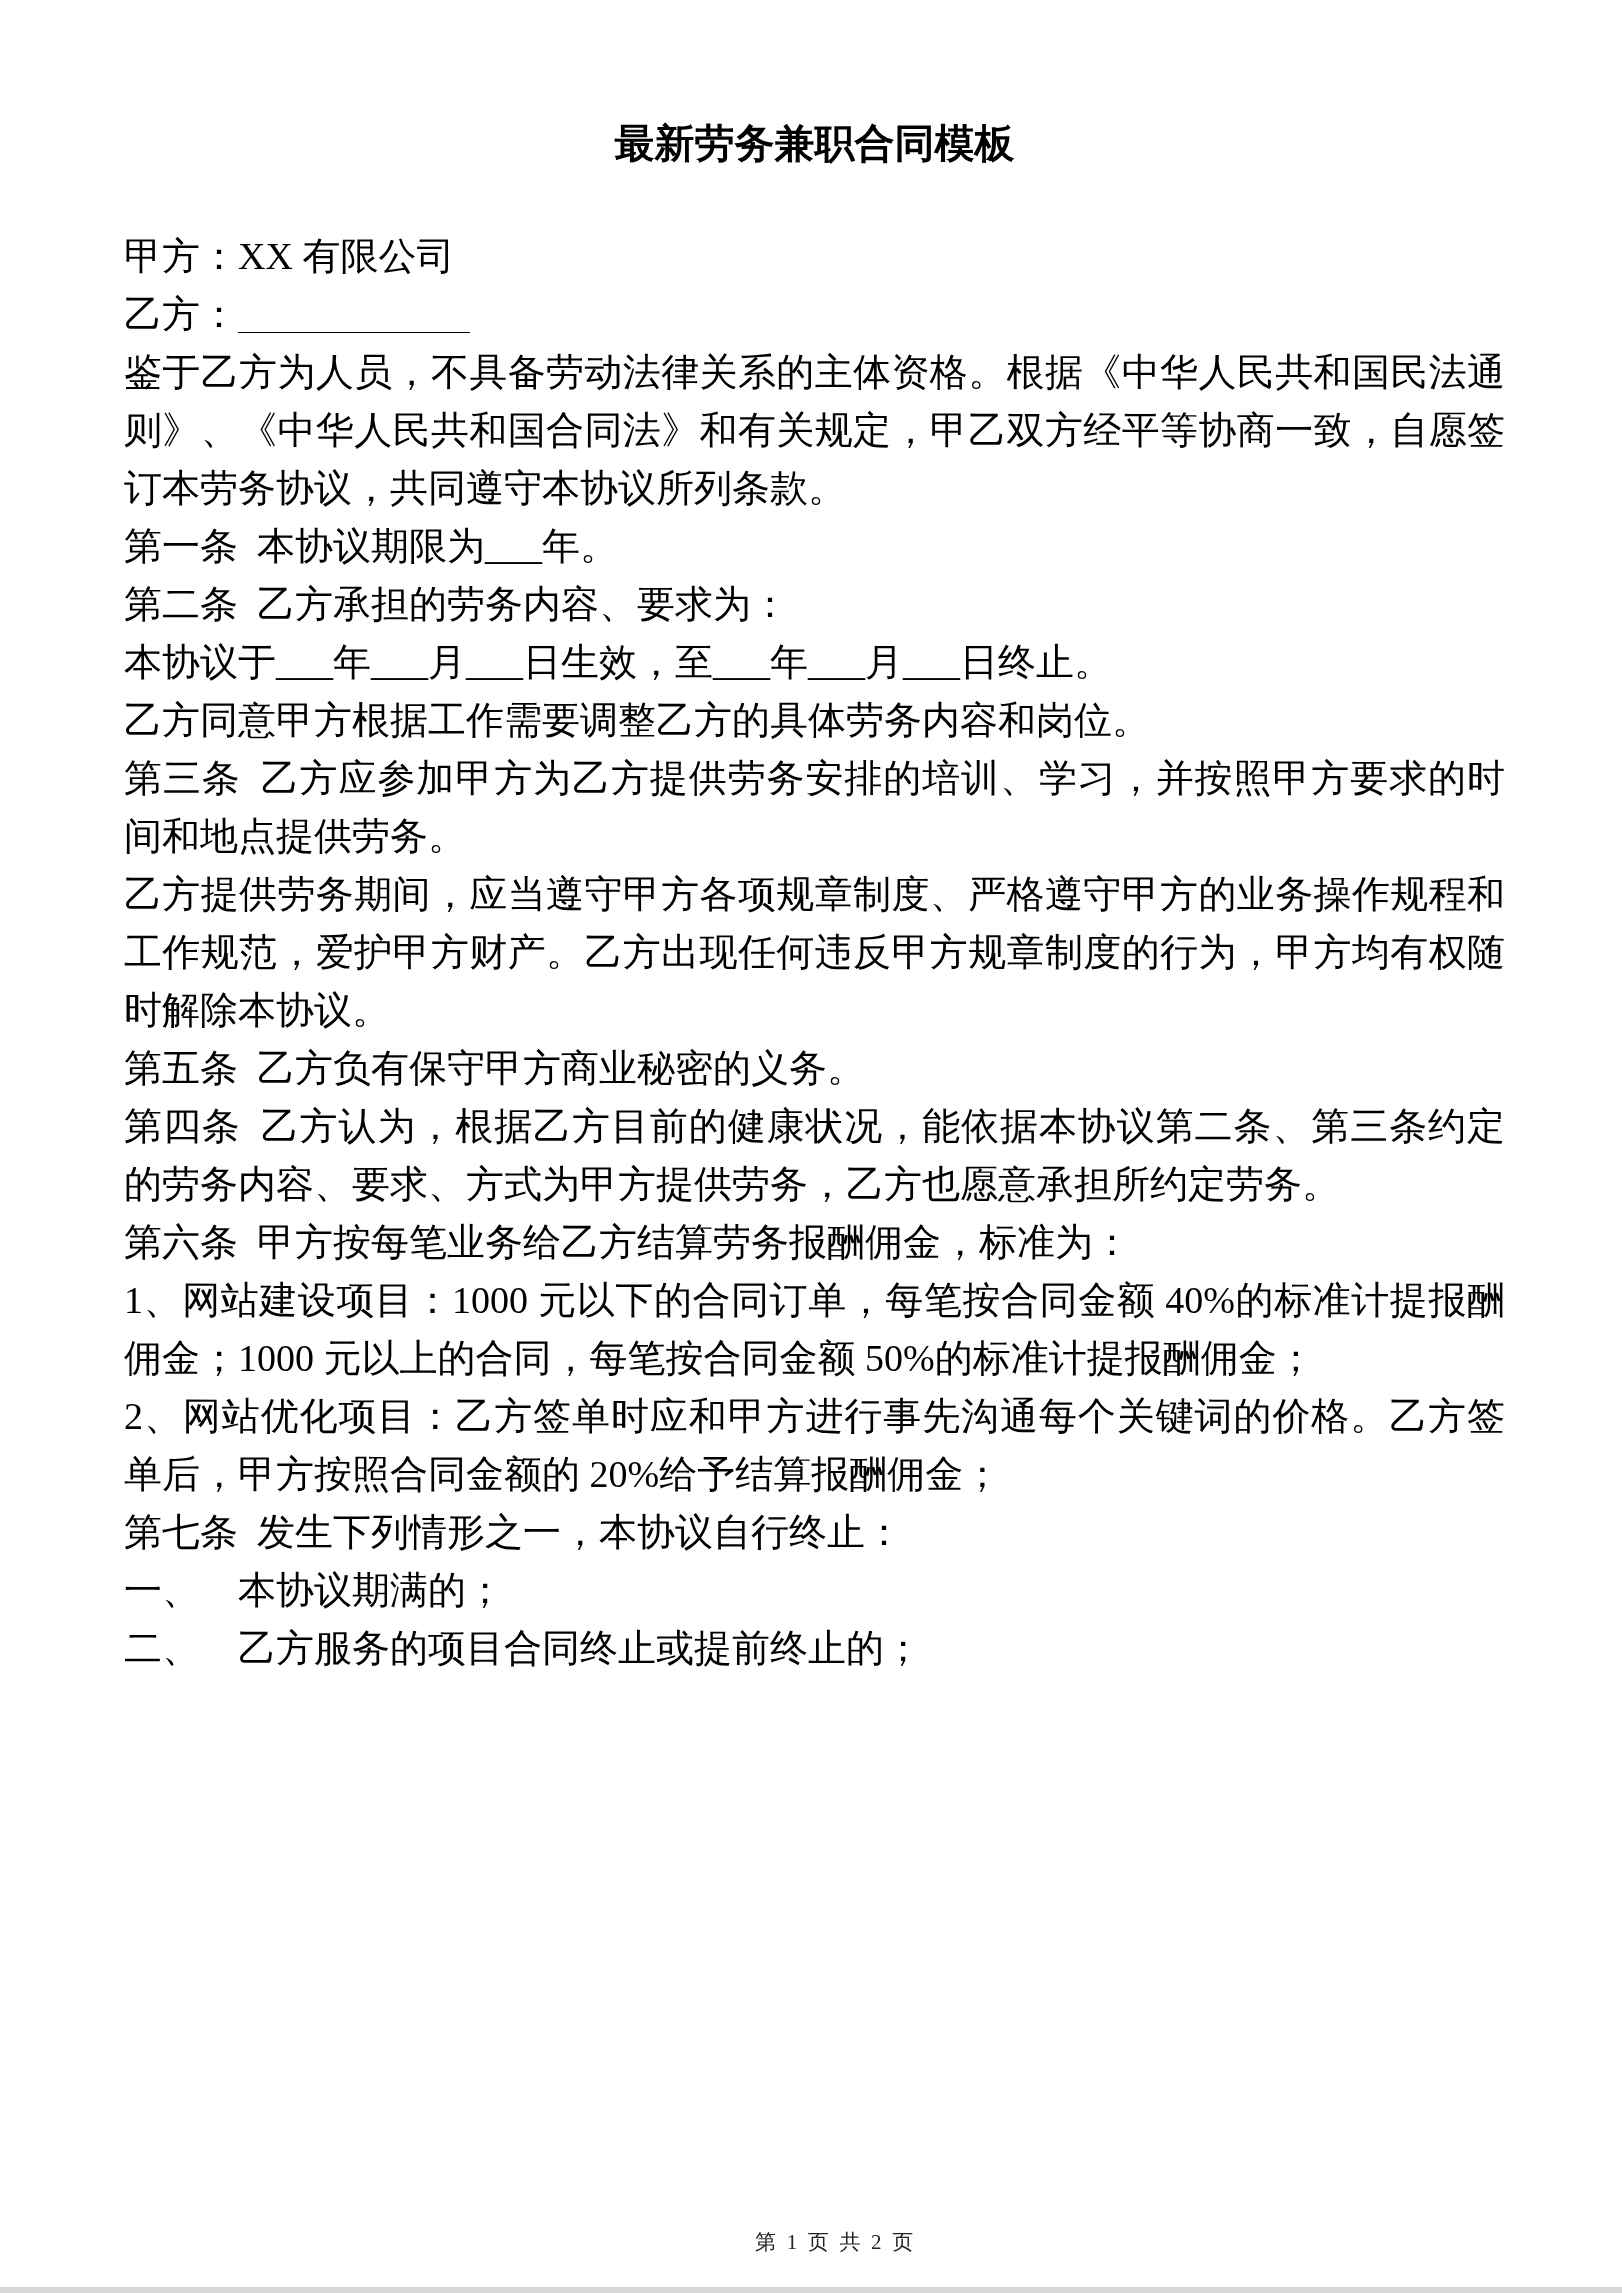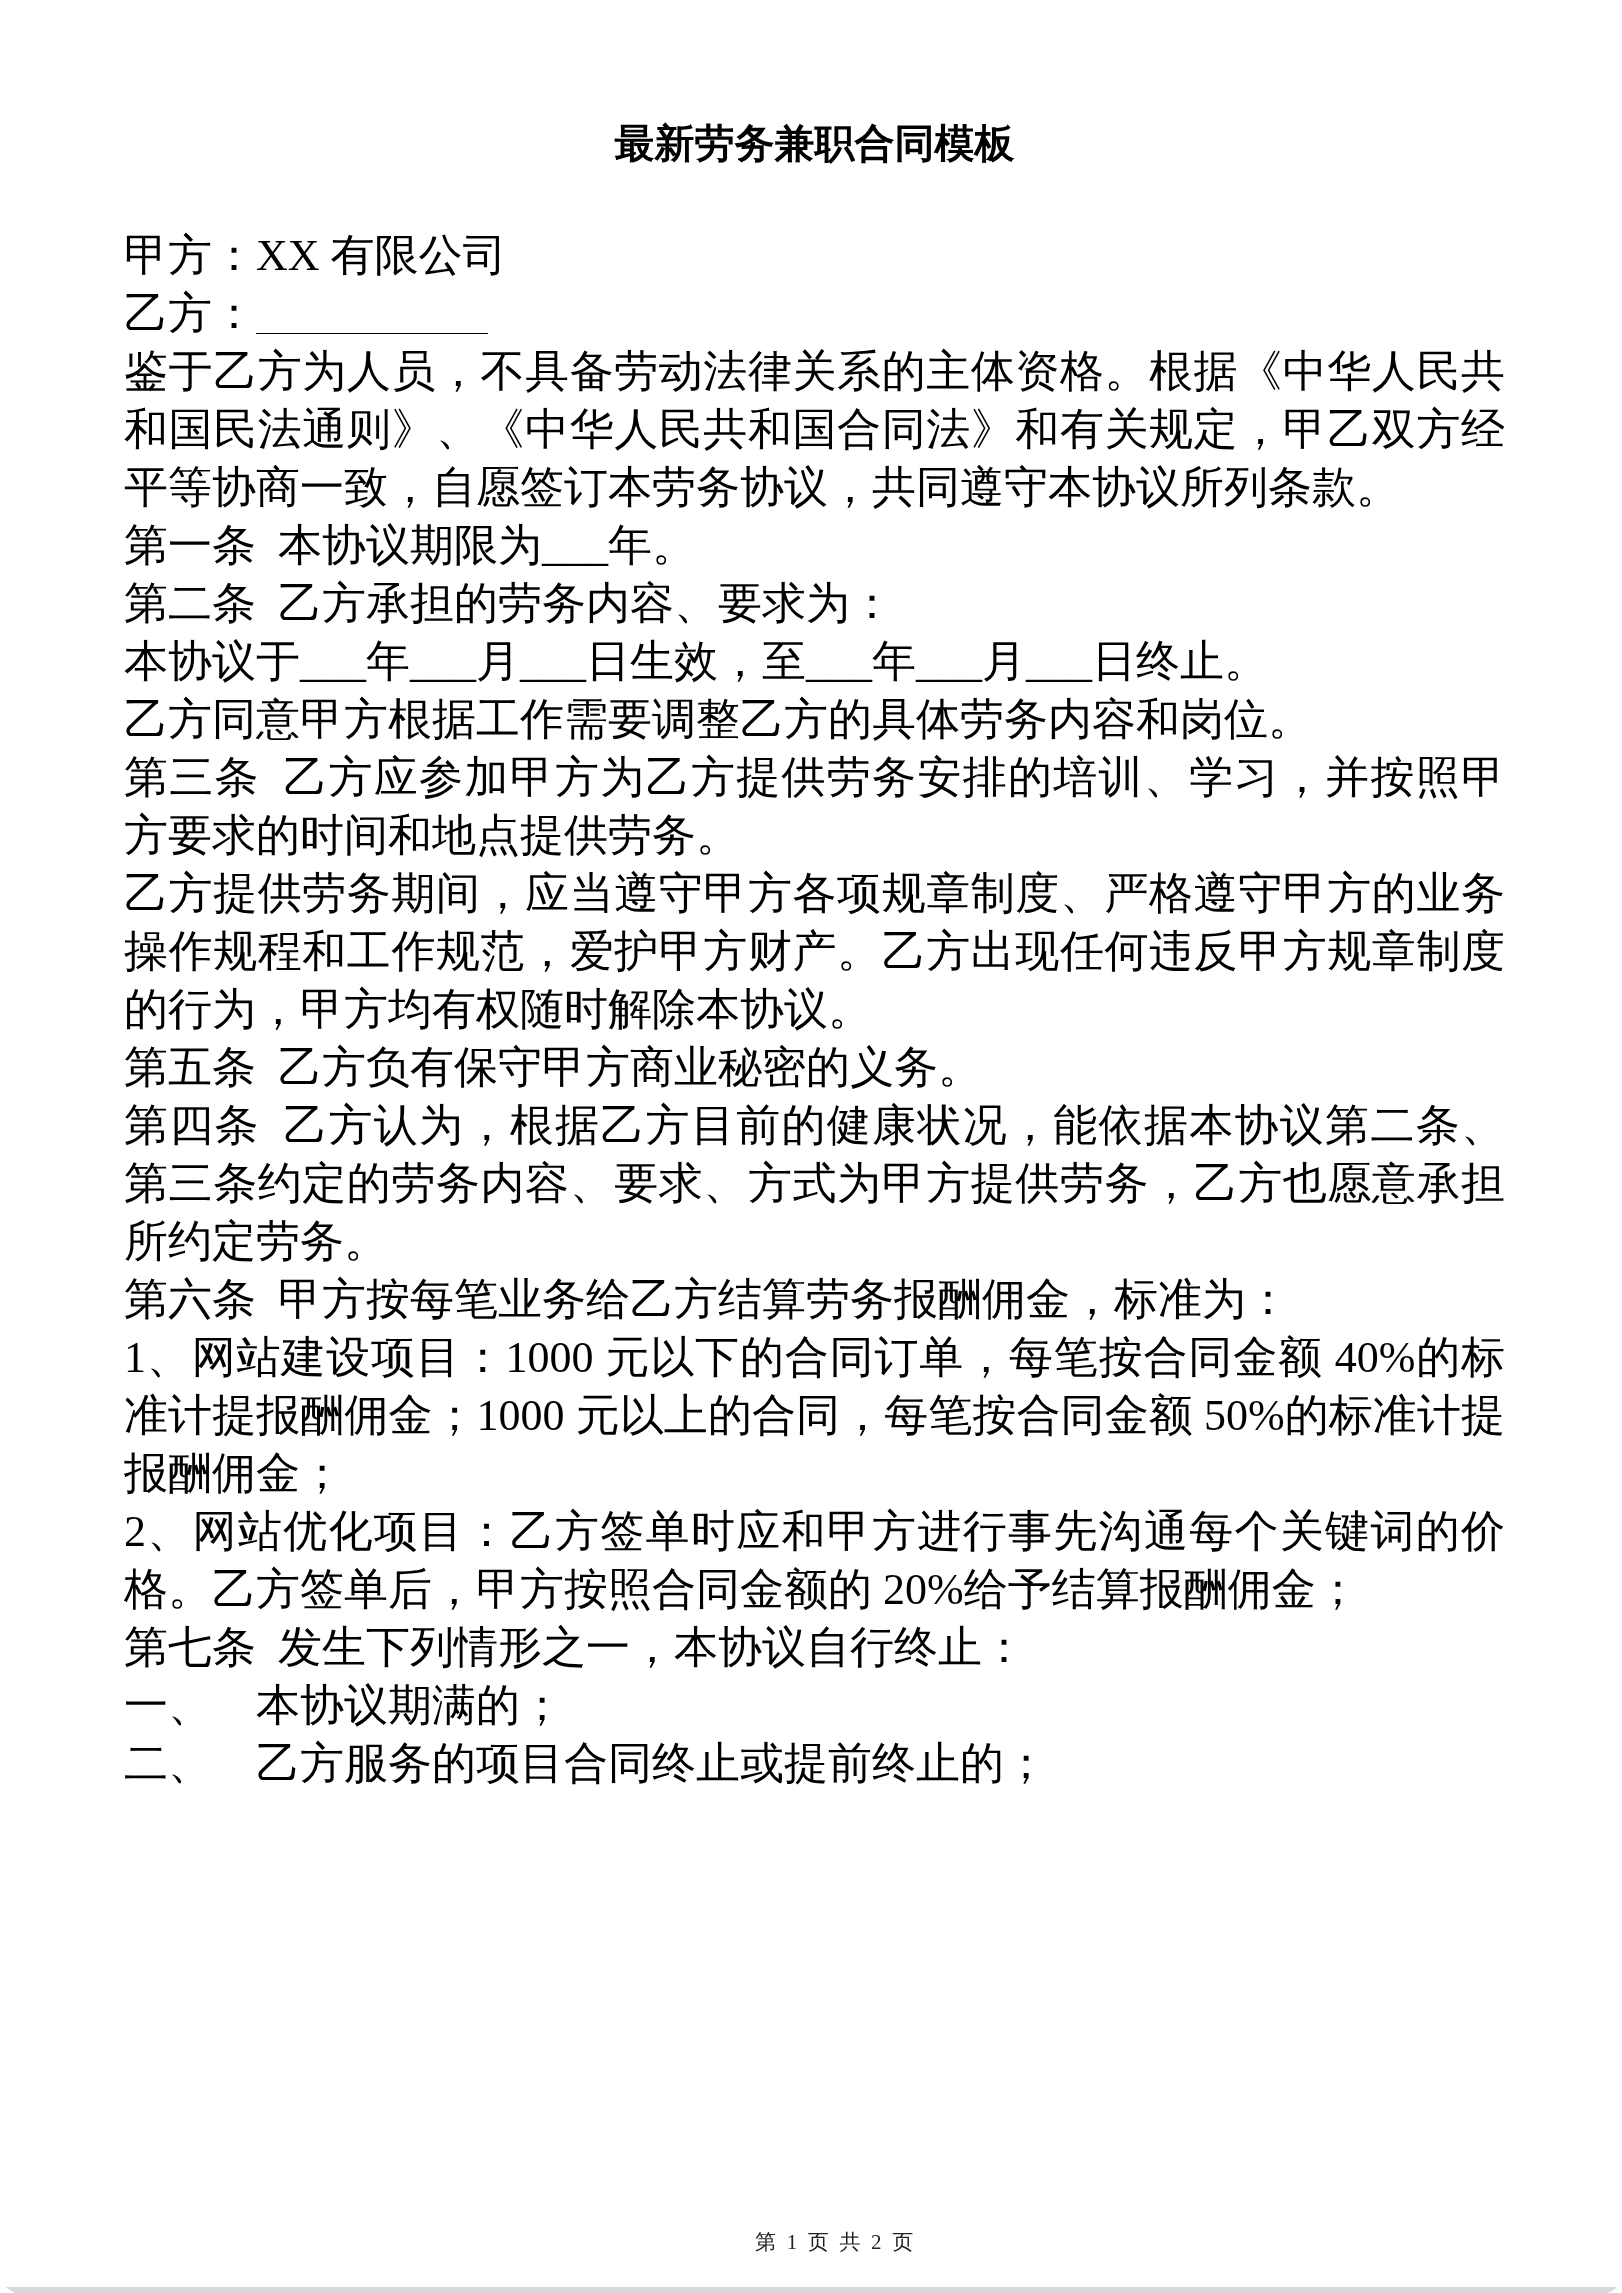--- a/index.html
+++ b/index.html
@@ -10,31 +10,30 @@
   .page {
     position: relative;
     width: 1623px;
     height: 2294px;
     background: #ffffff;
     box-sizing: border-box;
     padding: 116px 118px 0 124px;
     font-family: "Liberation Serif", "DejaVu Serif", serif;
     color: #000000;
     overflow: hidden;
-    border-radius: 22px;
   }
   .doc-title {
     font-size: 40px;
     font-weight: 700;
     line-height: 56px;
     text-align: center;
     margin: 0 0 55px 0;
   }
   .para {
-    font-size: 44px;
+    font-size: 38px;
     line-height: 58px;
     margin: 0;
     text-align: justify;
   }
   .blank-line {
     display: inline-block;
     width: 232px;
     height: 27px;
     border-bottom: 1.8px solid #000000;
     vertical-align: -5.5px;

